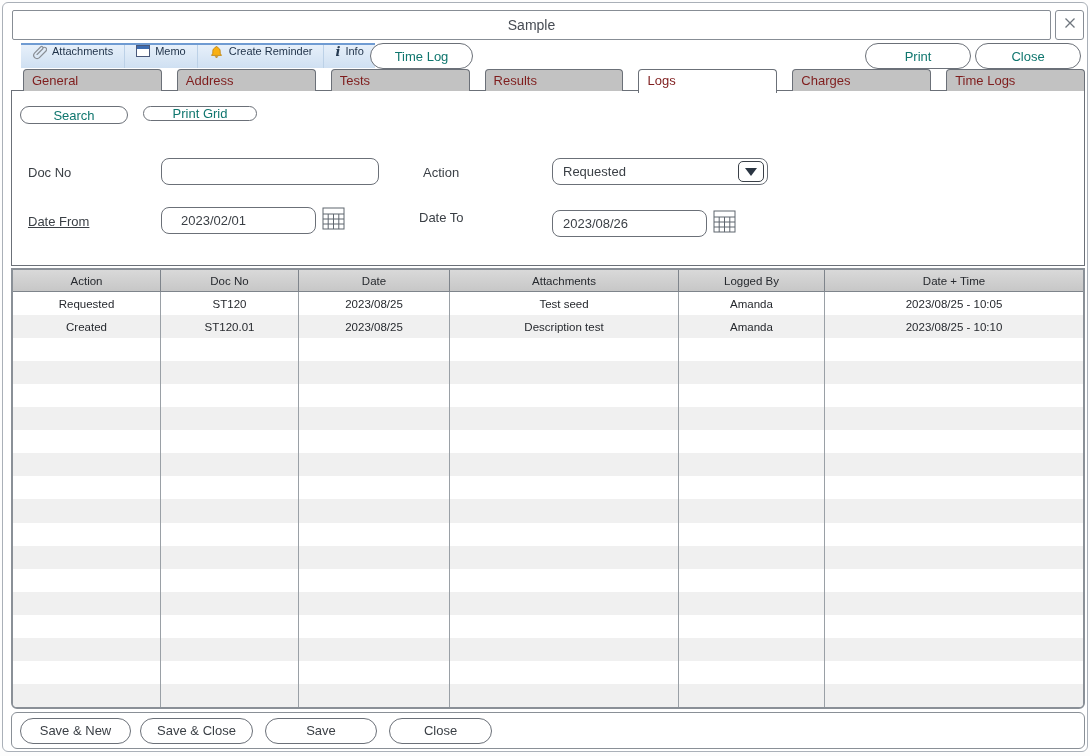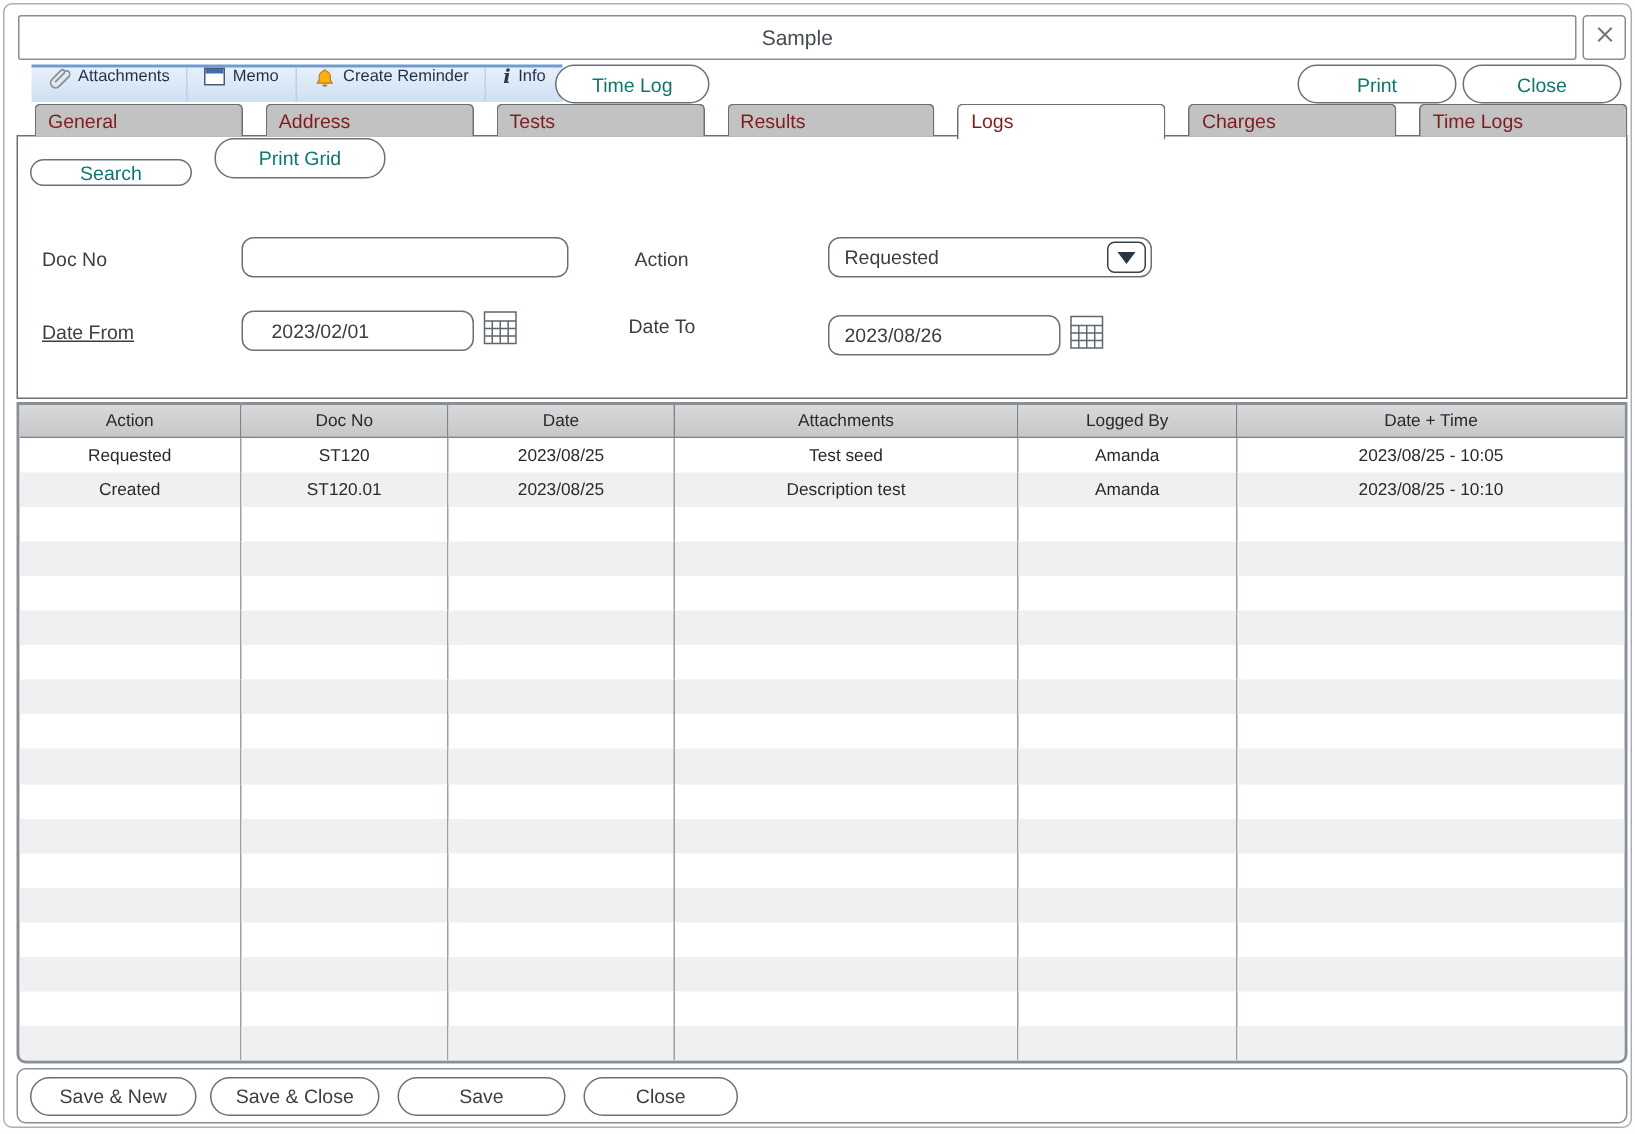--- a/index.html
+++ b/index.html
@@ -42,21 +42,21 @@
   .tab { flex:1 1 0; background:#c2c2c2; border:1px solid #6b7078; border-bottom:none;
     border-radius:4px 4px 0 0; font-size:13px; color:#7f1d1d;
     padding-left:8px; line-height:21px; cursor:pointer;
     white-space:nowrap; overflow:hidden;margin-left:12px; }
   .tab.active { background:#fff; height:24px; }
 
   
   .form-panel { position:absolute; left:8px; top:87px; width:1074px; height:176px;
     border:1px solid #6b7078; background:#fff; z-index:1; }
   .btn-search    { left:8px;  top:15px; width:108px; height:18px; }
-  .btn-printgrid { left:131px; top:1px; width:114px; height:27px; }
+  .btn-printgrid { left:131px; top:15px; width:114px; height:15px; }
   .form-label { position:absolute; font-size:13px; color:#3a3f45; }
   .text-input { position:absolute; height:27px; border:1px solid #6b7078; border-radius:8px;
     background:#fff; font-family:"Liberation Sans", sans-serif; font-size:13px; color:#3a3f45;
     padding:0 10px; outline:none; }
   .dropdown { position:absolute; left:540px; top:67px; width:216px; height:27px;
     border:1px solid #6b7078; border-radius:8px; background:#fff;
     display:flex; align-items:center; padding-left:10px; font-size:13px; cursor:pointer; }
   .dd-arrow-btn { position:absolute; right:3px; top:2px; width:26px; height:21px;
     border:1px solid #3a4048; border-radius:5px; background:#fff;
     display:flex; align-items:center; justify-content:center; cursor:pointer; }

